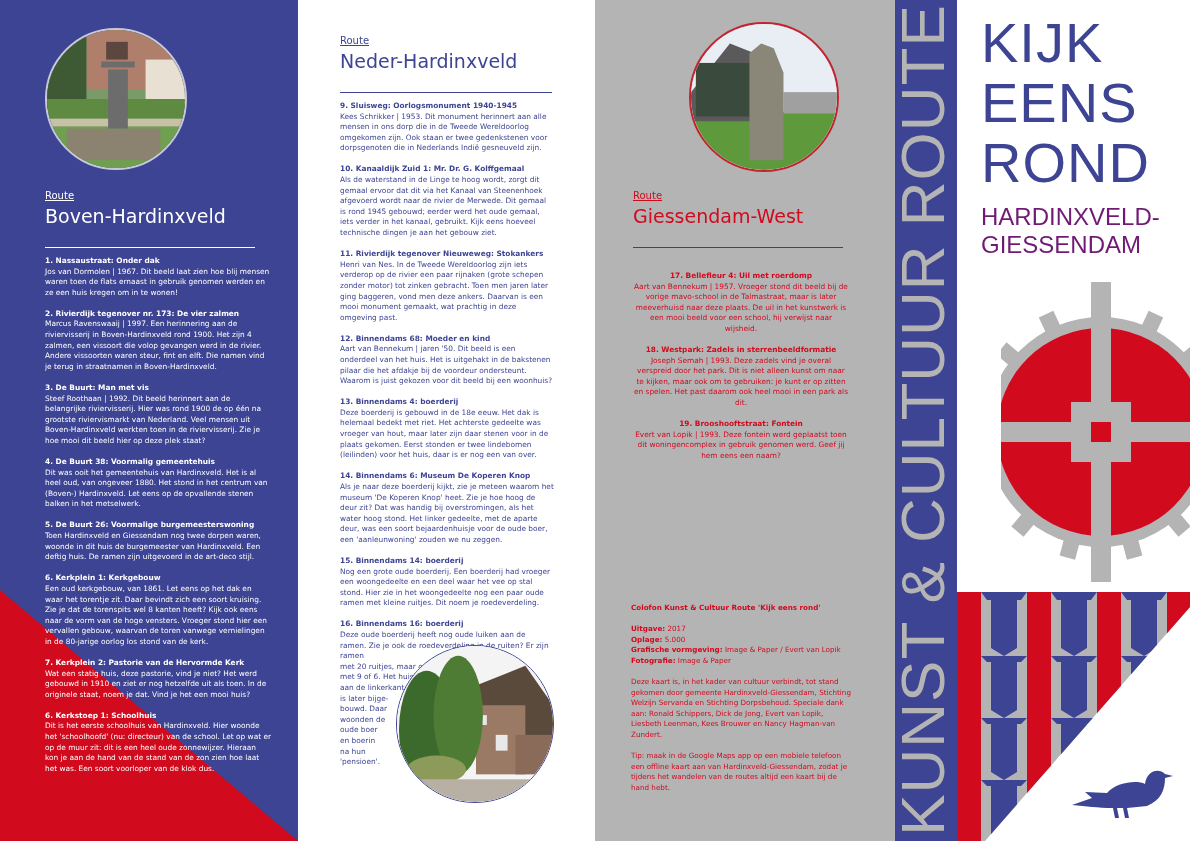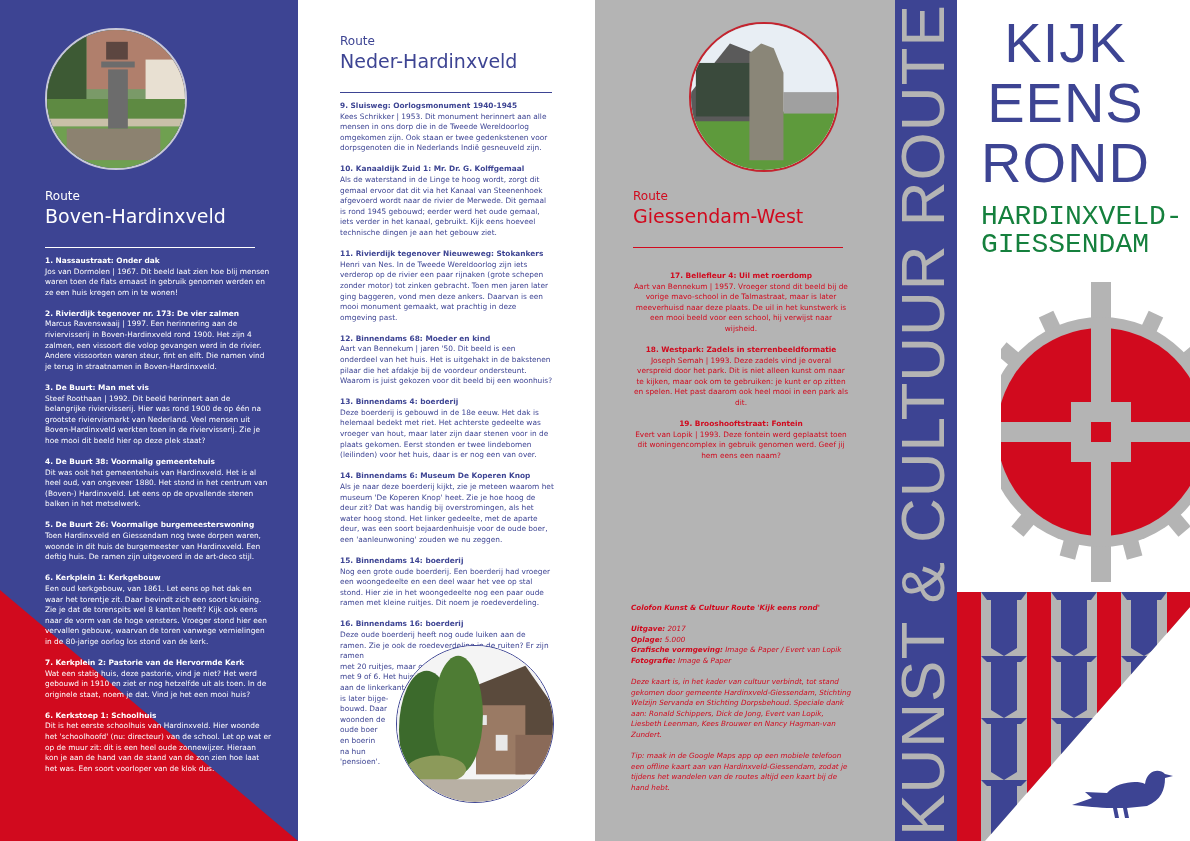--- a/index.html
+++ b/index.html
@@ -13,47 +13,47 @@
   .p4 { left: 889px; width: 301px; background: #ffffff; }
 
   
   .p1 .red-tri { position: absolute; left: 0; top: 0; width: 298px; height: 841px;
     background: #d10a1e; clip-path: polygon(0 590px, 298px 841px, 0 841px); }
 
   .photo { position: absolute; border-radius: 50%; overflow: hidden; }
   .photo svg { width: 100%; height: 100%; display: block; }
 
   .route-head { position: absolute; }
-  .route-sub { font-size: 12px; line-height: 16px; }
+  .route-sub { font-size: 10px; line-height: 16px; text-decoration: underline; }
   .route-title { font-size: 19px; line-height: 24px; padding-bottom: 19px; white-space: nowrap; }
 
   .items { position: absolute; font-size: 7.4px; line-height: 10.6px; }
   .item { margin-bottom: 10.5px; }
   .item-title { font-weight: bold; }
 
   .p1 .route-head, .p1 .items { color: #ffffff; }
   .p1 .route-title { border-bottom: 1.5px solid #ffffff; }
   .p2 .route-head, .p2 .items { color: #3d4493; }
   .p2 .route-title { border-bottom: 1.5px solid #3d4493; }
   .p3 .route-head, .p3 .items, .p3 .colofon { color: #d10a1e; }
   .p3 .route-title { border-bottom: 1.5px solid #d10a1e; }
 
   .colofon { position: absolute; left: 36px; top: 603px; width: 222px; font-size: 7.2px; line-height: 10.6px; }
-  .colofon p { margin-bottom: 10.5px; font-style: italic; }
+  .colofon p { margin-bottom: 10.5px; }
   .colofon b { font-weight: bold; }
 
   
   .spine { position: absolute; left: 0; top: 0; width: 68px; height: 841px; background: #3d4493; }
   .spine-gray { position: absolute; left: 0; top: 0; width: 6px; height: 841px; background: #b4b4b4; }
   .spine-text { position: absolute; left: 34px; top: 420px; transform: translate(-50%,-50%) rotate(-90deg);
     font-family: "Liberation Sans", sans-serif; color: #b4b4b4; font-size: 62px; letter-spacing: 1px; white-space: nowrap; line-height: 62px; }
   .big-title { position: absolute; left: 92px; top: 14px; color: #3d4493; font-family: "Liberation Sans", sans-serif;
-    font-size: 56px; line-height: 58px; letter-spacing: 1px; text-align: center; }
+    font-size: 56px; line-height: 58px; letter-spacing: 1px; }
   .big-title div { height: 60px; }
-  .town { position: absolute; left: 92px; top: 203px; color: #15803d; font-family: Liberation Mono, monospace; font-size: 28px; line-height: 28px; }
+  .town { position: absolute; left: 92px; top: 203px; color: #701a75; font-family: Liberation Sans, sans-serif; font-size: 24px; line-height: 28px; }
   .gear { position: absolute; left: 112px; top: 282px; width: 200px; height: 300px; }
   .pattern { position: absolute; left: 68px; top: 592px; width: 233px; height: 249px; }
 </style>
 </head>
 <body>
 
 <div class="panel p1">
   <div class="red-tri"></div>
   <div class="photo" style="left:45px;top:28px;width:142px;height:142px;border:2px solid #c8c8d8;">
     <svg viewBox="0 0 140 140" preserveAspectRatio="none">

